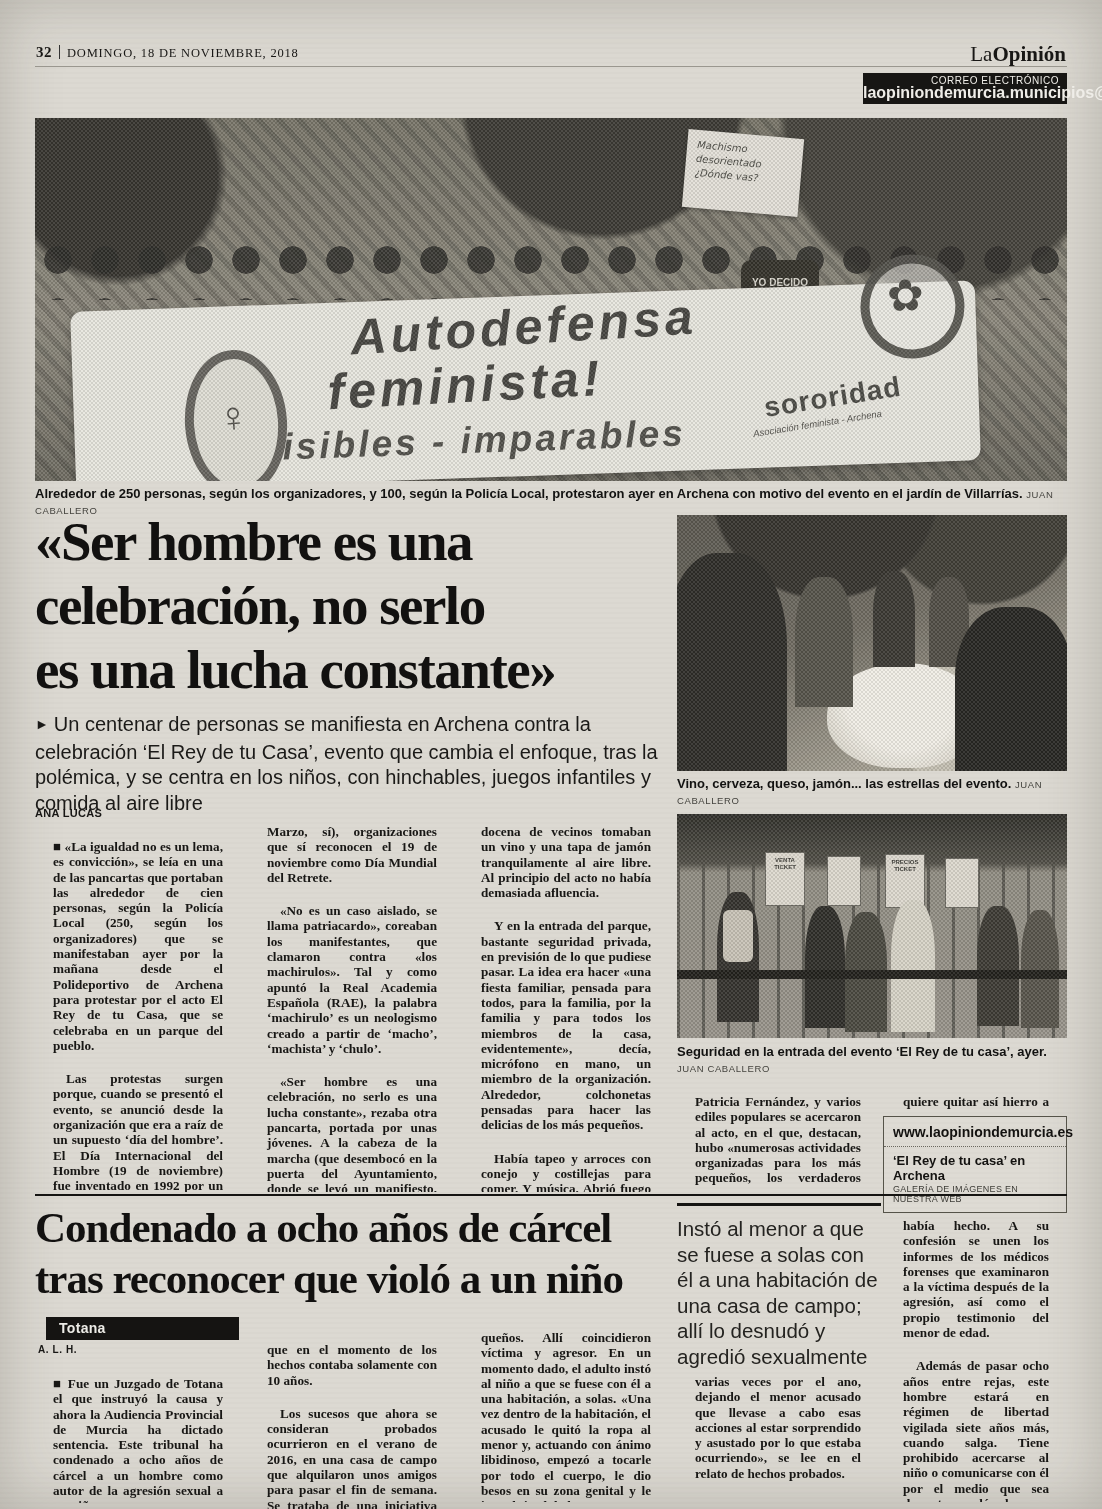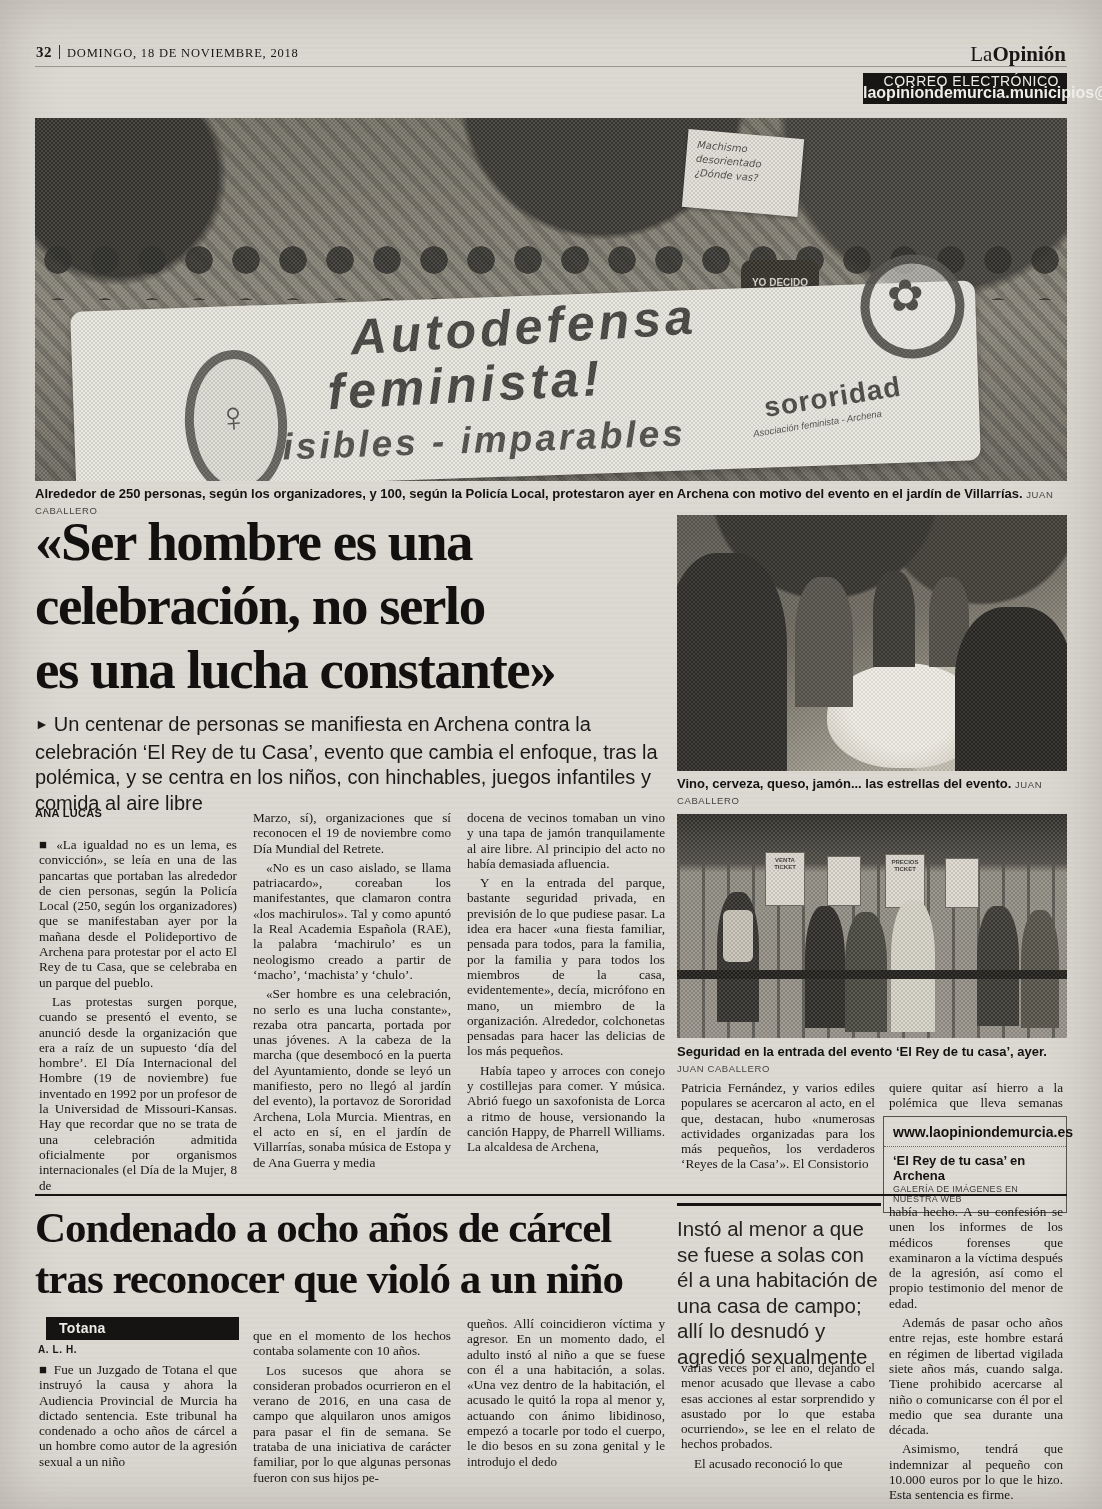--- a/index.html
+++ b/index.html
@@ -16,21 +16,21 @@
   .hdr-date{font-weight:normal;font-size:12.5px;letter-spacing:.8px;}
   .brand{right:36px;top:42px;font-family:"Liberation Serif",serif;font-size:21px;}
   .brand .la{font-weight:normal;}
   .brand .op{font-weight:bold;}
   .hdr-rule{left:35px;top:66px;width:1032px;height:1px;background:#9a978f;}
   
   .sec-bar{left:35px;top:73px;width:823px;height:31px;background:#171614;color:#efede8;
            font:bold 25px/31px "Liberation Serif",serif;letter-spacing:1.5px;padding-left:30px;box-sizing:border-box;}
   .mail-box{left:863px;top:73px;width:204px;height:31px;background:#171614;color:#efede8;
             text-align:right;padding:3px 8px 0 0;box-sizing:border-box;font-family:"Liberation Sans",sans-serif;}
-  .mail-box .lbl{font-size:14px;letter-spacing:.5px;display:block;line-height:10px;}
+  .mail-box .lbl{font-size:10px;letter-spacing:.5px;display:block;line-height:10px;}
   .mail-box .adr{font-size:16px;font-weight:bold;display:block;line-height:14px;}
   
   .photo{overflow:hidden;background:#7b786f;}
   .photo::after{content:"";position:absolute;inset:0;
      background:repeating-conic-gradient(rgba(255,255,255,.10) 0% 25%,rgba(25,25,22,.10) 0% 50%);
      background-size:4px 4px;pointer-events:none;}
   .photo-main{left:35px;top:118px;width:1032px;height:363px;
      background:
        radial-gradient(circle at 55% -6%, #3b3933 0 20%, transparent 21%),
        radial-gradient(circle at 88% 4%, #44423b 0 16%, transparent 17%),
@@ -64,21 +64,21 @@
      text-align:center;font:bold 10px/13px "Liberation Sans",sans-serif;color:#d8d5cc;padding-top:16px;box-sizing:border-box;}
   
   .caption{font:bold 13px/16px "Liberation Sans",sans-serif;color:#121211;}
   .credit{font:9.5px "Liberation Sans",sans-serif;font-weight:normal;color:#45443f;letter-spacing:.6px;}
   
   .headline{left:35px;top:510px;width:650px;font:bold 55px/64px "Liberation Serif",serif;
             letter-spacing:-1.5px;color:#121110;}
   .subhead{left:35px;top:712px;width:650px;font:20px/25.5px "Liberation Sans",sans-serif;color:#1b1a18;}
   .subhead .arr{font-size:14px;margin-right:5px;position:relative;top:-2px;}
   .col{position:absolute;font:13.2px/15.3px "Liberation Serif",serif;text-align:justify;overflow:hidden;}
-  .col p{margin:4px;}
+  .col p{margin:18px;font-weight:bold;}
   .col p + p{text-indent:13px;margin-top:1px;}
   .byline{font:bold 11px/15px "Liberation Sans",sans-serif;margin-bottom:16px;letter-spacing:.3px;}
   
   .photo-food{left:677px;top:515px;width:390px;height:256px;
      background:
        radial-gradient(circle at 38% -12%, #34322d 0 30%, transparent 31%),
        radial-gradient(circle at 78% -4%, #3f3d36 0 24%, transparent 25%),
        radial-gradient(ellipse at 88% 82%, #c3beb1 0 26%, transparent 27%),
        linear-gradient(160deg,#59564e 0%,#6f6b61 45%,#a19c8f 80%,#b2ada0 100%);}
   .table{position:absolute;left:150px;top:148px;width:155px;height:105px;border-radius:50% 50% 45% 45%;

